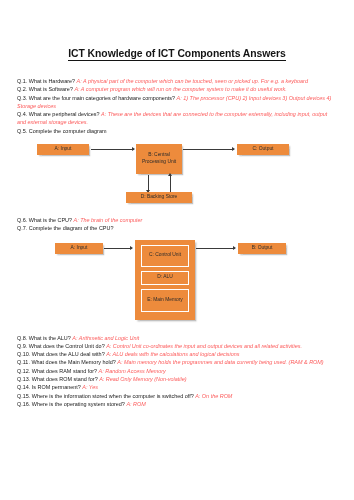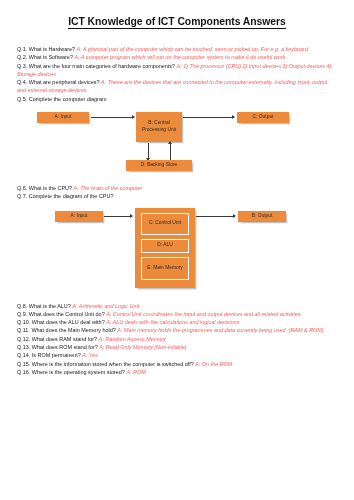--- a/index.html
+++ b/index.html
@@ -13,21 +13,21 @@
   }
   .page {
     position: relative;
     width: 354px;
     height: 500px;
     background: #ffffff;
     padding: 0;
   }
   
   .doc-title {
-    margin: 16px 0 0 0;
+    margin: 48px 0 0 0;
     text-align: center;
     font-size: 10.4px;
     font-weight: bold;
     color: #141414;
     letter-spacing: -0.05px;
   }
   .doc-title span {
     border-bottom: 1.1px solid #141414;
     padding-bottom: 0.5px;
   }

